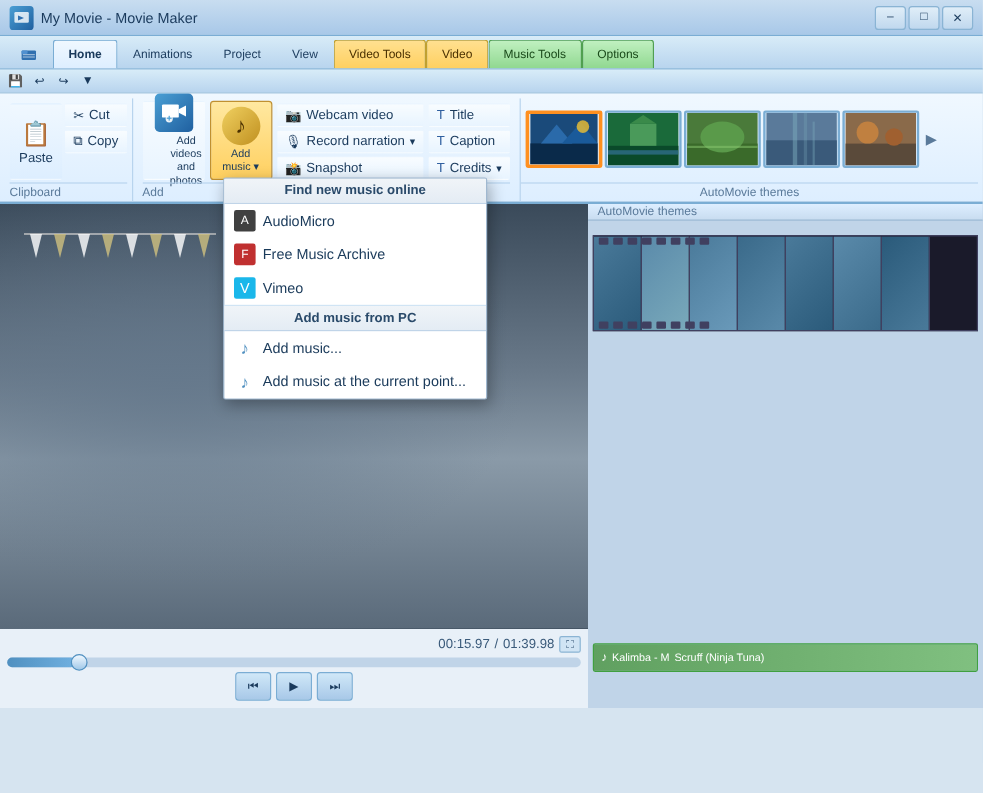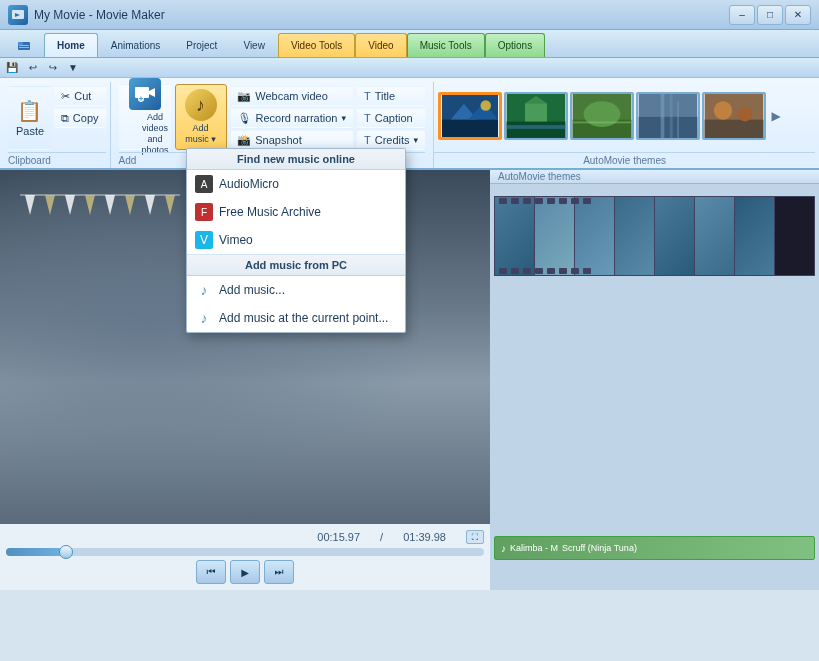--- a/index.html
+++ b/index.html
@@ -239,21 +239,21 @@
       flex-direction: column;
       gap: 4px;
     }
     .time-display {
       text-align: right;
       font-size: 11px;
       color: #3a5a7a;
       display: flex;
       align-items: center;
       justify-content: flex-end;
-      gap: 20px;
+      gap: 4px;
     }
     .progress-bar {
       width: 100%;
       height: 8px;
       background: #c0d4e8;
       border-radius: 4px;
       position: relative;
       cursor: pointer;
     }
     .progress-fill {

